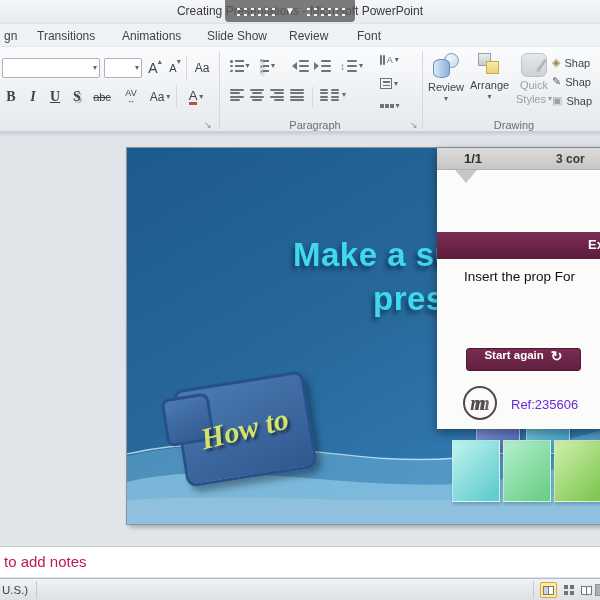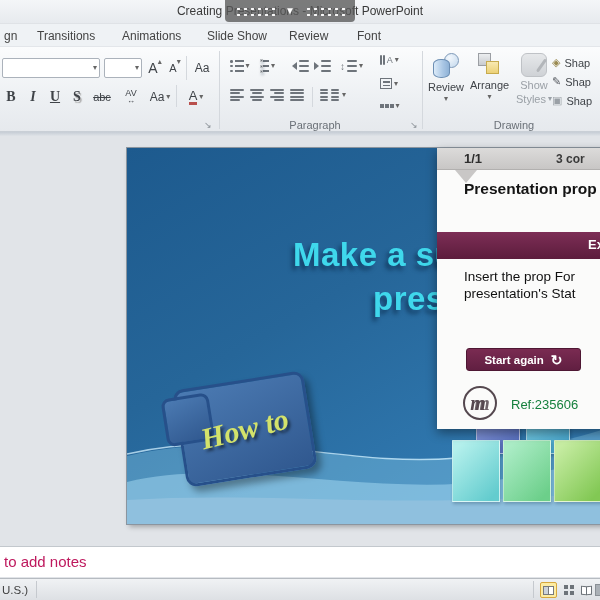--- a/index.html
+++ b/index.html
@@ -78,25 +78,25 @@
 
 .panel{left:437px;top:148px;width:200px;height:281px;background:#fbfbfa;box-shadow:0 4px 10px rgba(0,0,0,.4)}
 .panel-header{left:0;top:0;width:200px;height:22px;background:linear-gradient(#dcdbda,#c8c6c5);border-bottom:1px solid #b2b0af}
 .p-counter{left:27px;top:3px;font-size:13px;font-weight:bold;color:#2e2e2e}
 .p-score{left:119px;top:4px;font-size:12px;font-weight:bold;color:#3a3a3a}
 .pointer{left:18px;top:22px;width:0;height:0;border-left:11px solid transparent;border-right:11px solid transparent;border-top:13px solid #c9c7c6}
 .p-heading{left:27px;top:32px;font-size:15.5px;font-weight:bold;color:#141414;white-space:nowrap}
 .p-bar{left:0;top:84px;width:200px;height:27px;background:linear-gradient(#7d2e56,#5c1c3c)}
 .p-bar-label{left:151px;top:5px;font-size:13px;font-weight:bold;color:#fff}
 .p-line{left:27px;font-size:13.5px;color:#101010;white-space:nowrap}
-.start-btn{left:29px;top:200px;width:115px;height:23px;background:linear-gradient(#7a2b52,#611f41);border:1px solid #4e1733;border-radius:3px;display:flex;align-items:center;justify-content:center;gap:7px;color:#fff;font-size:11.5px;font-weight:bold;cursor:pointer}
+.start-btn{left:29px;top:200px;width:115px;height:23px;background:linear-gradient(#7a2b52,#611f41);border:1px solid #4e1733;border-radius:3px;display:flex;align-items:flex-start;justify-content:center;gap:7px;color:#fff;font-size:11.5px;font-weight:bold;cursor:pointer}
 .refresh{font-size:14px;font-weight:bold;line-height:14px}
 .logo{left:26px;top:238px;width:34px;height:34px;border:2.5px solid #55484f;border-radius:50%;display:flex;align-items:center;justify-content:center}
 .logo span{font-family:"Liberation Serif",serif;font-weight:bold;font-style:italic;font-size:20px;color:#55484f;text-shadow:4px 0 0 rgba(85,72,79,.85);margin-right:4px}
-.p-ref{left:74px;top:249px;font-size:13px;color:#15803d}
+.p-ref{left:74px;top:249px;font-size:13px;color:#6d28d9}
 
 
 .notes{left:0;top:546px;width:600px;height:31px;background:#fff;border-top:1px solid #c3c8cd}
 .notes-text{left:4px;top:6px;font-size:15px;color:#be185d}
 .statusbar{left:0;top:578px;width:600px;height:22px;background:linear-gradient(#f0f2f4,#dde0e4);border-top:1px solid #b6bbc1}
 .lang{left:2px;top:5px;font-size:11.5px;color:#3f3f3f}
 .ssep{top:2px;width:1px;height:17px;background:#c5c9ce}
 .viewbtn{top:3px;width:17px;height:16px;display:flex;align-items:center;justify-content:center;border-radius:2px}
 .vb-normal{background:#fdeca2;border:1px solid #d6a73d}
 .norm-ic{width:11px;height:9px;background:#fff;border:1px solid #77797c;position:relative}
@@ -339,21 +339,21 @@
           <span class="back"></span>
           <span class="front"></span>
         </span>
       <span>Arrange</span>
       <span class="dd">▾</span>
     </div>
     <div class="bigbtn" style="left:92px;color:#9aa0a6">
       <span class="quick-icon">
           <i></i>
         </span>
-      <span>Show</span>
+      <span>Quick</span>
       <span style="display:flex;gap:2px;align-items:center">
           <span>Styles</span>
           <span class="dd" style="color:#9aa0a6">▾</span>
         </span>
     </div>
     <div class="minirow" style="left:128px;top:7px">
         <span class="mi" style="color:#9a8a50">◈</span>
         <span>Shap</span>
       </div>
     <div class="minirow" style="left:128px;top:26px">
@@ -389,26 +389,24 @@
     <span class="howto-text">How to</span>
   </div>
 </div>
 
 <div class="abs panel">
   <div class="abs panel-header">
     <span class="abs p-counter">1/1</span>
     <span class="abs p-score">3 cor</span>
   </div>
   <div class="abs pointer"></div>
-  <div class="abs p-heading">Presentation prop</div>
   <div class="abs p-bar">
     <span class="abs p-bar-label">Ex</span>
   </div>
   <div class="abs p-line" style="top:121px"><span>Insert the prop </span><b>For</b></div>
-  <div class="abs p-line" style="top:138px"><span>presentation's </span><b>Stat</b></div>
   <div class="abs start-btn">
     <span>Start again</span>
     <span class="refresh">↻</span>
   </div>
   <div class="abs logo">
       <span>m</span>
     </div>
   <div class="abs p-ref">Ref:235606</div>
 </div>
 

